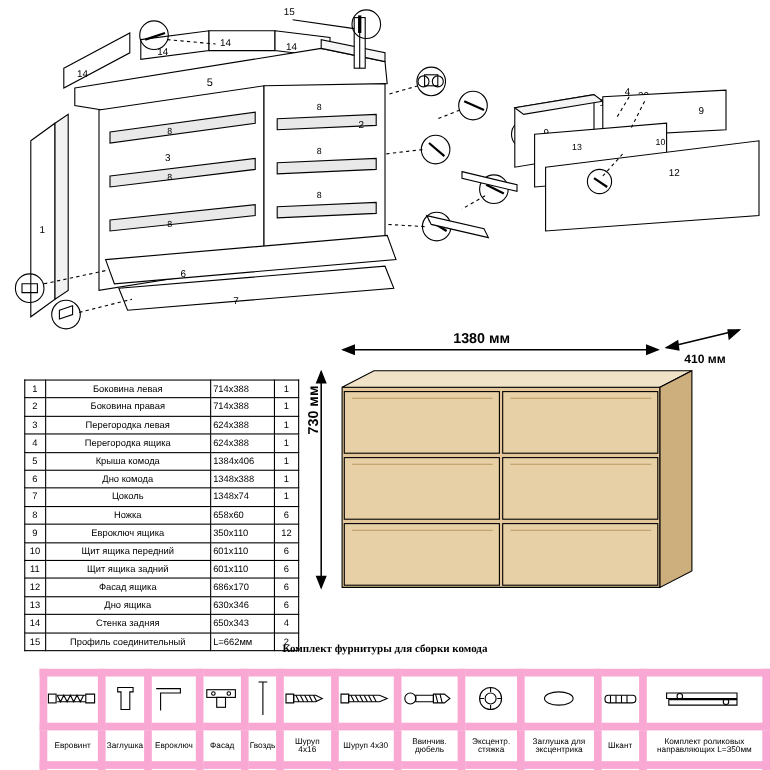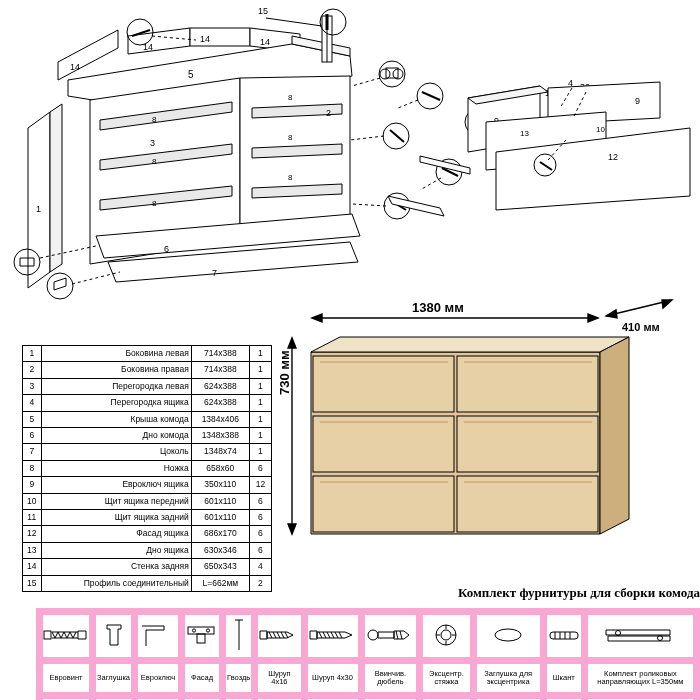--- a/index.html
+++ b/index.html
@@ -14,28 +14,28 @@
   
   .parts-table{
     position:absolute;left:22px;top:345px;width:250px;
     border-collapse:collapse;font-size:8.5px;
   }
   .parts-table td{
     border:1px solid #000;padding:0 2px;height:15.4px;line-height:15.4px;
     white-space:nowrap;
   }
   .parts-table td.num{width:14px;text-align:center;}
-  .parts-table td.name{width:150px;text-align:right;}
-  .parts-table td.dim{width:55px;text-align:center;}
+  .parts-table td.name{width:150px;text-align:center;}
+  .parts-table td.dim{width:55px;text-align:left;}
   .parts-table td.qty{width:18px;text-align:center;}
 
   
   .hw-title{
-    position:absolute;left:0;top:585px;width:700px;text-align:right;
-    font-family:"Liberation Serif", serif;font-weight:bold;font-size:13px;
+    position:absolute;left:0;top:585px;width:700px;text-align:center;
+    font-family:"Liberation Serif", serif;font-weight:bold;font-size:10px;
   }
   .hw-table{
     position:absolute;left:36px;top:608px;border-collapse:collapse;
     font-size:7.5px;text-align:center;
   }
   .hw-table td{border:7px solid #f9a8d4;padding:0;}
   .hw-table tr.icons td{height:42px;vertical-align:middle;}
   .hw-table tr.labels td{height:26px;vertical-align:middle;line-height:8.5px;padding:1px;}
   .hw-table tr.counts td{height:22px;vertical-align:middle;font-size:13px;font-weight:bold;}
 

